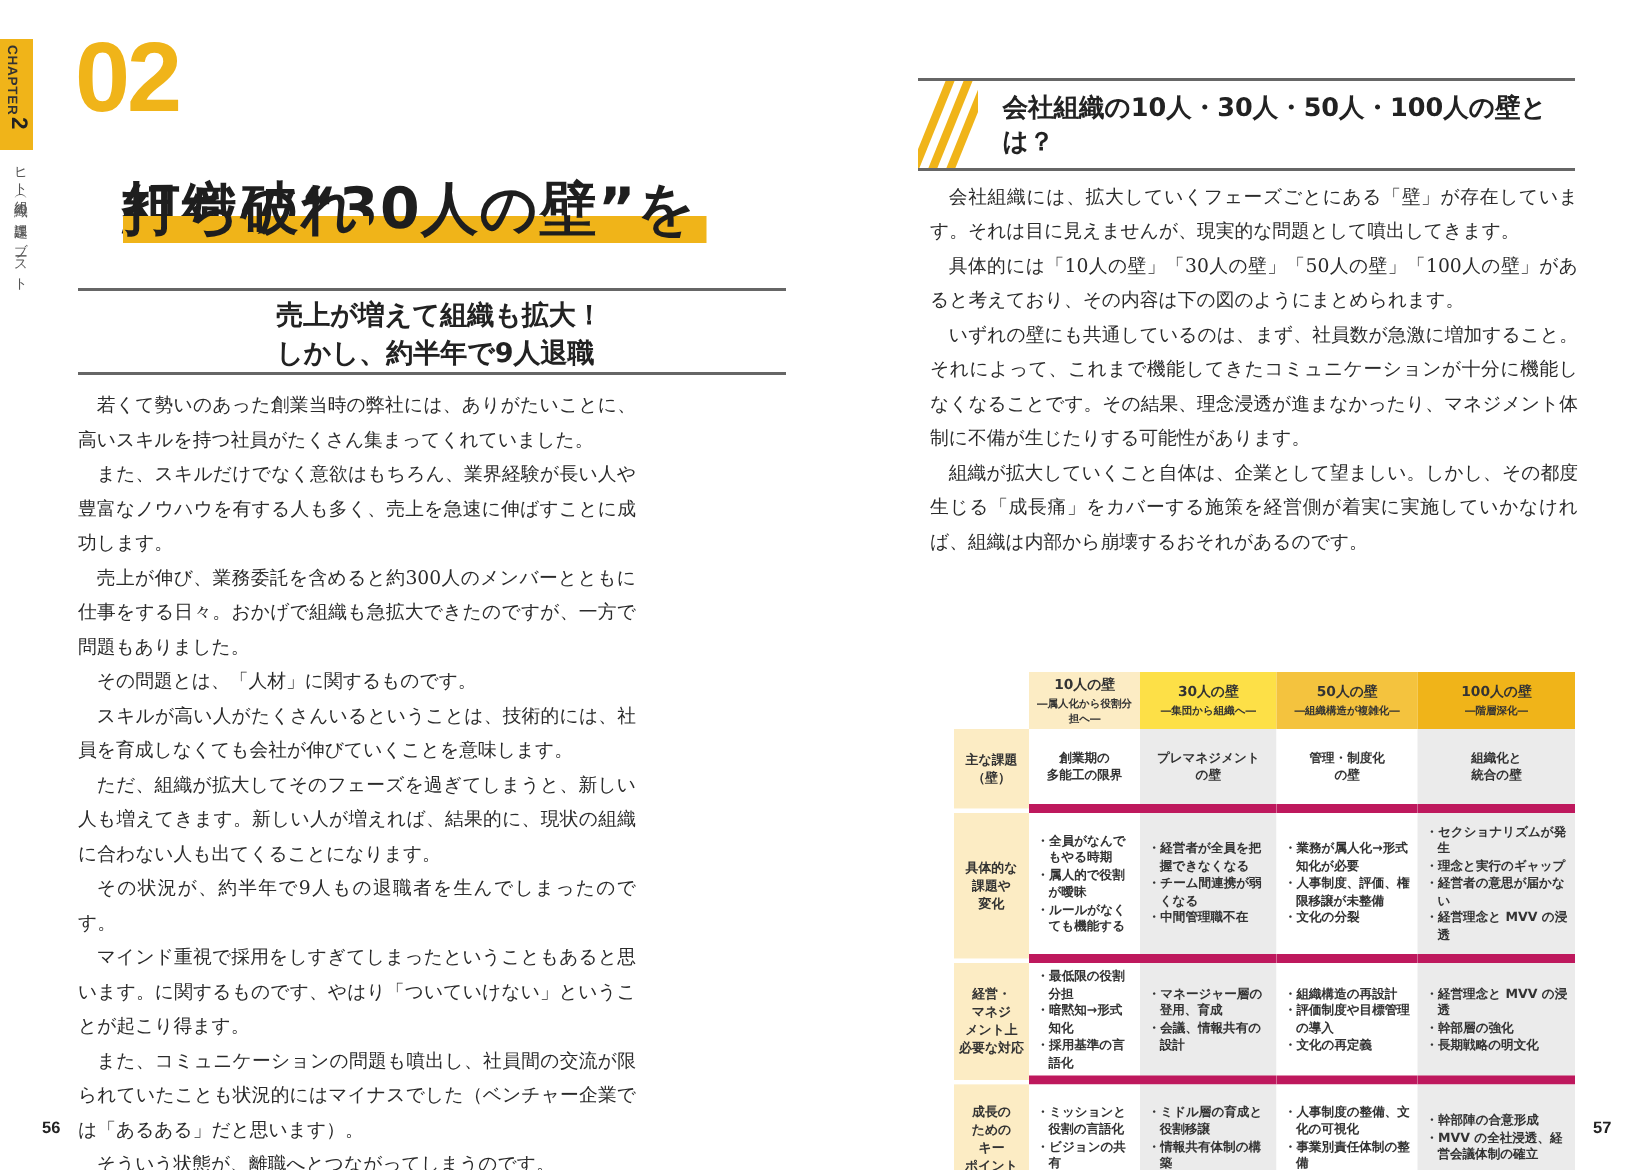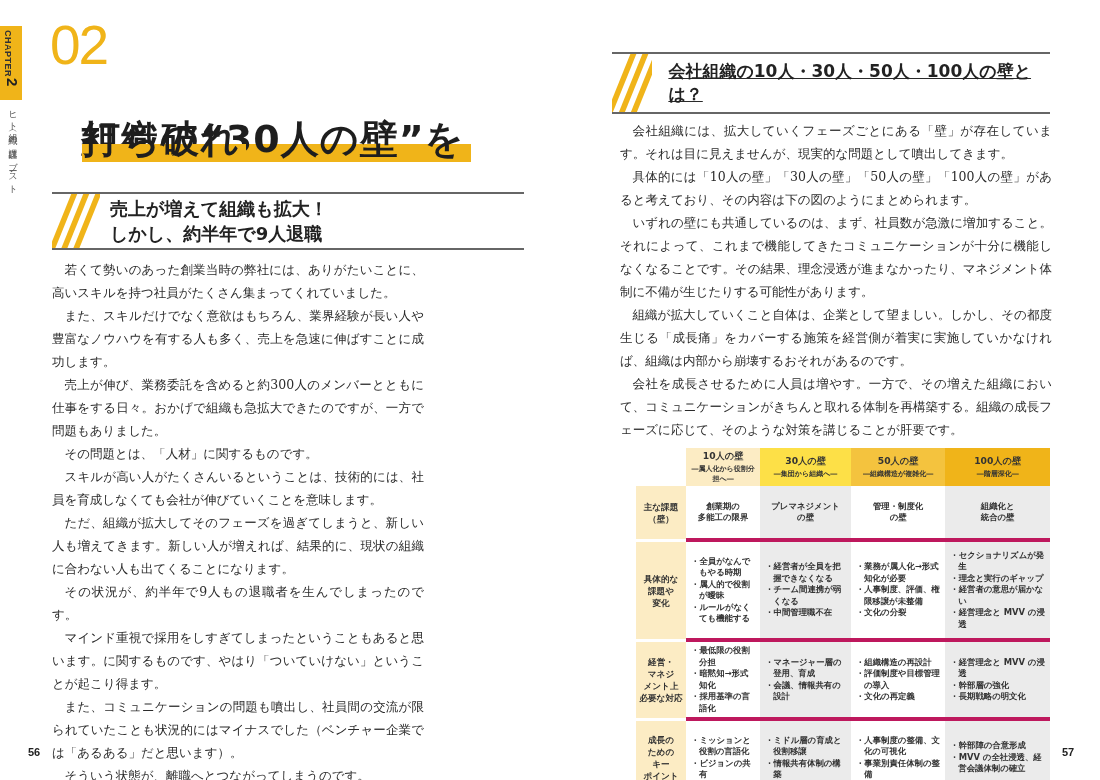--- a/index.html
+++ b/index.html
@@ -24,21 +24,21 @@
     position: absolute; left: 4px; top: 78px; writing-mode: vertical-rl;
     font-family: "Liberation Sans", sans-serif; font-weight: bold; font-size: 15px; color: #222;
   }
   .chapter-sub {
     position: absolute; left: 6px; top: 104px; writing-mode: vertical-rl;
     font-size: 9px; color: #555; letter-spacing: 1px;
   }
 
   .section-number {
     position: absolute; left: 50px; top: 18px;
-    font-family: "Liberation Sans", sans-serif; font-size: 55px; font-weight: normal;
+    font-family: "Liberation Sans", sans-serif; font-size: 66px; font-weight: bold;
     color: #f0b419; line-height: 1; letter-spacing: -2px;
   }
   .title-line {
     position: absolute; left: 82px; font-family: "DejaVu Sans", sans-serif;
     font-size: 38px; font-weight: bold; color: #1e1e1e; line-height: 1; letter-spacing: 1px;
   }
   .title-line .hl {
     position: absolute; left: 0; right: -6px; bottom: -4px; height: 18px;
     background: #f0b419; z-index: -1;
   }
@@ -53,25 +53,25 @@
   }
   .stripes { position: relative; height: 100%; overflow: hidden; }
   .stripes span {
     position: absolute; top: -10px; width: 6px; height: 140%;
     background: #f0b419; transform: skewX(-22deg);
   }
   .subhead-text {
     font-family: "DejaVu Sans", sans-serif; font-weight: bold; color: #222;
   }
 
-  .sub-left { left: 52px; top: 192px; width: 472px; height: 58px; }
+  .sub-left { left: 52px; top: 192px; width: 472px; height: 58px; flex-direction: column; }
   .sub-left .stripes { width: 48px; }
   .sub-left .subhead-text { font-size: 18px; line-height: 25px; padding-left: 10px; }
 
-  .sub-right { left: 62px; top: 52px; width: 438px; height: 62px; text-decoration: underline; }
+  .sub-right { left: 62px; top: 52px; width: 438px; height: 62px; }
   .sub-right .stripes { width: 42px; }
   .sub-right .subhead-text { font-size: 17px; padding-left: 16px; }
 
   .body-text {
     position: absolute; font-family: "DejaVu Serif", serif; font-size: 12.5px;
     line-height: 23px; color: #2b2b2b; text-align: justify;
   }
   .body-text p { text-indent: 1em; }
   .body-left { left: 52px; top: 258px; width: 372px; }
   .body-right { left: 70px; top: 119px; width: 432px; }
@@ -98,21 +98,21 @@
   .h30 { background: #fde047; }
   .h50 { background: #f4c33e; }
   .h100 { background: #f0b419; }
   .row-head {
     background: #fcecc4; text-align: center; font-weight: bold; font-size: 8.6px;
     width: 50px; padding: 2px 1px; line-height: 12px;
   }
   .wall-table tbody td.cell { padding: 3px 5px; line-height: 11.5px; font-weight: bold; font-size: 8.4px; }
   .cell.w { background: #ffffff; }
   .cell.g { background: #ebebeb; }
-  .wall-table tbody tr td { border-bottom: 4px solid #be185d; }
+  .wall-table tbody tr td { border-bottom: 6px solid #be185d; }
   .wall-table tbody tr td.row-head { border-bottom: 3px solid #fff; }
   .cell.center { text-align: center; }
   .cell ul { list-style: none; }
   .cell li { padding-left: 8px; text-indent: -8px; }
   .cell li::before { content: "・"; }
   .r-issue td { height: 56px; }
   .r-change td { height: 100px; }
   .r-action td { height: 75px; }
   .r-key td { height: 77px; }
 </style>
@@ -170,21 +170,20 @@
         <span style="left:30px"></span>
     </div>
     <div class="subhead-text">会社組織の10人・30人・50人・100人の壁とは？</div>
   </div>
 
   <div class="body-text body-right">
     <p>会社組織には、拡大していくフェーズごとにある「壁」が存在しています。それは目に見えませんが、現実的な問題として噴出してきます。</p>
     <p>具体的には「10人の壁」「30人の壁」「50人の壁」「100人の壁」があると考えており、その内容は下の図のようにまとめられます。</p>
     <p>いずれの壁にも共通しているのは、まず、社員数が急激に増加すること。それによって、これまで機能してきたコミュニケーションが十分に機能しなくなることです。その結果、理念浸透が進まなかったり、マネジメント体制に不備が生じたりする可能性があります。</p>
     <p>組織が拡大していくこと自体は、企業として望ましい。しかし、その都度生じる「成長痛」をカバーする施策を経営側が着実に実施していかなければ、組織は内部から崩壊するおそれがあるのです。</p>
-    <p>会社を成長させるために人員は増やす。一方で、その増えた組織において、コミュニケーションがきちんと取れる体制を再構築する。組織の成長フェーズに応じて、そのような対策を講じることが肝要です。</p>
   </div>
 
   <table class="wall-table" id="wall-table">
     <thead>
       <tr>
         <th class="corner"></th>
         <th class="h10">
             <span class="hd1">10人の壁</span>
             <span class="hd2">―属人化から役割分担へ―</span>
           </th>

